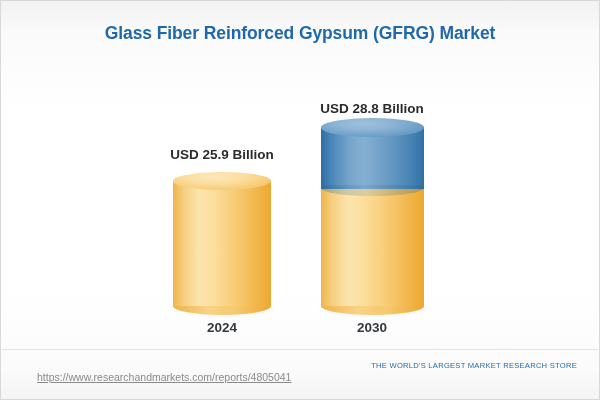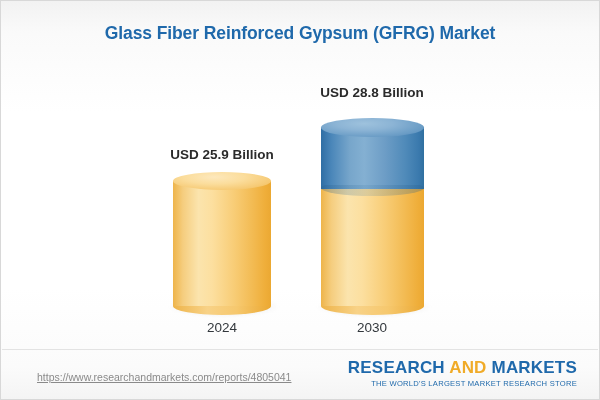--- a/index.html
+++ b/index.html
@@ -67,21 +67,21 @@
     font-weight: bold;
     color: #2b2b2b;
     white-space: nowrap;
   }
 
   .cat-label {
     position: absolute;
     width: 220px;
     text-align: center;
     font-size: 13.5px;
-    font-weight: normal;
+    font-weight: bold;
     color: #33383d;
   }
 
   
   .cyl {
     position: absolute;
   }
   .cyl-shadow {
     position: absolute;
     border-radius: 50%;
@@ -209,21 +209,21 @@
         <div class="seg-body g-yellow" style="left:172px; top:180px; width:98px; height:125px;"></div>
 
         <div class="seg-cap cap-yellow" style="left:172px; top:171px; width:98px; height:18px;"></div>
       </div>
 
       <div class="cat-label" style="left:111px; top:319px;">2024</div>
     </div>
 
     <div class="bar-group">
 
-      <div class="value-label" style="left:261px; top:84px;">USD 28.8 Billion</div>
+      <div class="value-label" style="left:261px; top:100px;">USD 28.8 Billion</div>
 
       <div class="cyl">
 
         <div class="cyl-shadow" style="left:316px; top:296px; width:114px; height:20px;"></div>
 
         <div class="seg-body g-yellow" style="left:320px; top:186px; width:103px; height:119px;"></div>
         <div class="seg-cap cap-yellow-bottom" style="left:320px; top:296px; width:103px; height:18px;"></div>
         <div class="seg-body g-yellow" style="left:320px; top:186px; width:103px; height:119px;"></div>
 
         <div class="seg-body g-blue" style="left:320px; top:126px; width:103px; height:62px;"></div>
@@ -237,17 +237,16 @@
       <div class="cat-label" style="left:261px; top:319px;">2030</div>
     </div>
 
   </div>
 
   <div class="footer-rule"></div>
 
   <div class="footer-url">https://www.researchandmarkets.com/reports/4805041</div>
 
   <div class="logo">
-    <div class="logo-main"><span>RESEARCH</span><span> </span><span class="logo-and">AND</span><span> </span><span>MARKETS</span></div>
     <div class="logo-tag">THE WORLD'S LARGEST MARKET RESEARCH STORE</div>
   </div>
 
 </div>
 
 </body></html>

